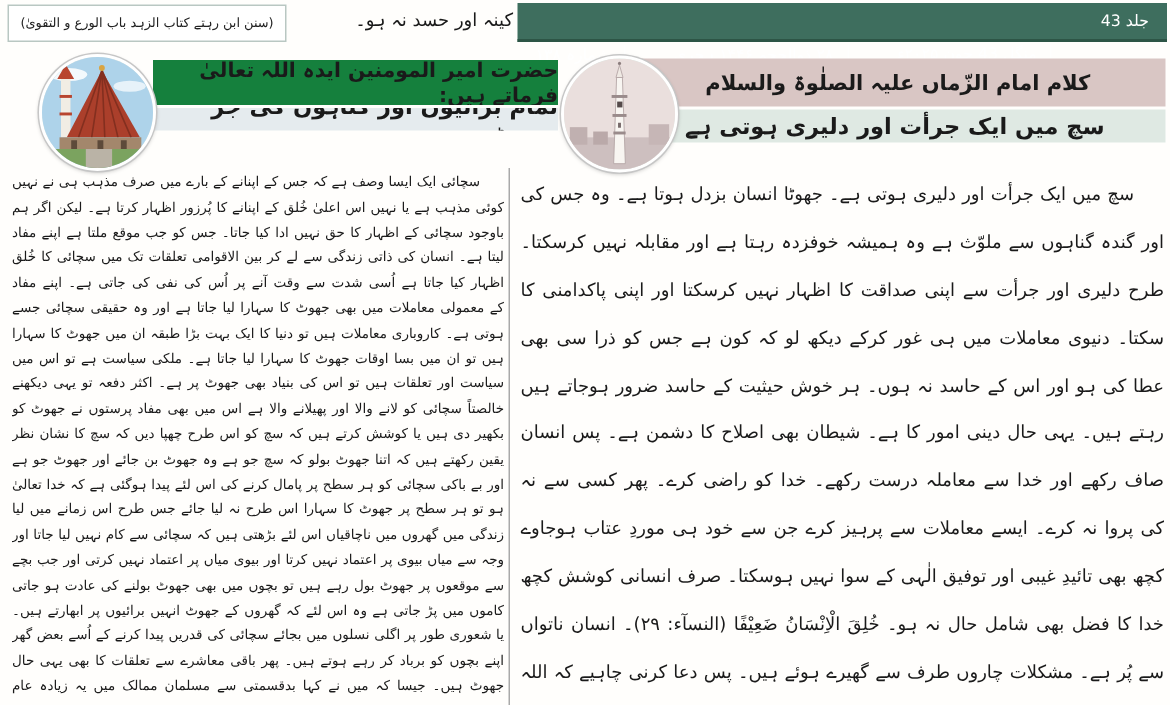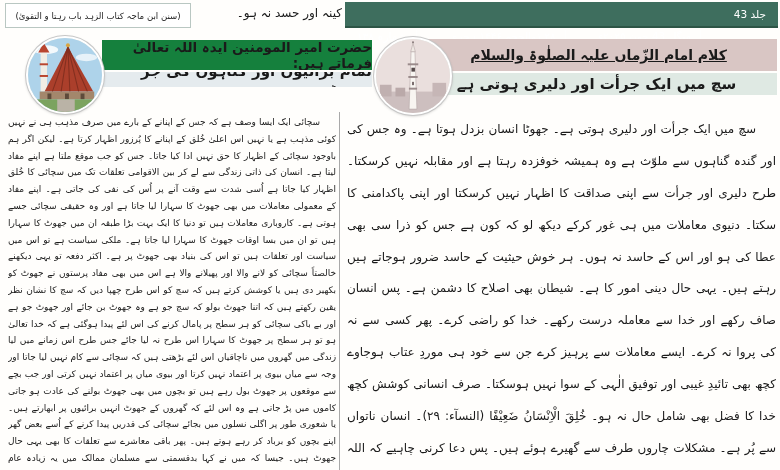--- a/index.html
+++ b/index.html
@@ -25,21 +25,21 @@
   .mh-source{
     position:absolute;left:5px;top:3px;width:186px;height:25px;
     background:#fff;border:1px solid #b9c7c2;direction:rtl;
     font-size:8.6px;display:flex;align-items:center;justify-content:center;
     white-space:nowrap;overflow:hidden;color:#222;
   }
   
   .band{position:absolute;direction:rtl;display:flex;align-items:center;justify-content:center;overflow:hidden;}
   .l-kicker{left:102px;top:40px;width:270px;height:30px;background:#15803d;font-size:13.5px;font-weight:600;}
   .l-title {left:98px;top:72px;width:274px;height:15px;background:#e5ebee;font-size:15px;font-weight:bold;}
-  .r-kicker{left:420px;top:39px;width:357px;height:32px;background:#d9c6c4;font-size:14px;font-weight:600;text-decoration:underline;}
+  .r-kicker{left:420px;top:39px;width:357px;height:32px;background:#d9c6c4;font-size:14px;font-weight:600;}
   .r-title {left:416px;top:73px;width:361px;height:22px;background:#dfe9e3;font-size:15px;font-weight:bold;}
   .photo-circle{
     position:absolute;width:78px;height:78px;border-radius:50%;overflow:hidden;
     border:2px solid #fff;box-shadow:0 0 0 1px #c6c6c6,0 1px 3px rgba(0,0,0,.25);
     background:#dfe9e3;
   }
   .photo-circle svg{display:block;width:100%;height:100%;}
   .lp{left:26px;top:36px;}
   .rp{left:374px;top:37px;}
   
@@ -62,21 +62,21 @@
 
   <div class="green-bar">
       <span class="mh-item">جلد 43</span>
       <span class="mh-item">منگل 43 جون ۲۰۲۵ء</span>
       <span class="mh-item">۲۸ ذوالحجہ ۱۴۴۶ ہجری</span>
       <span class="mh-item">شمارہ ۱۳۸</span>
     </div>
 
   <div class="mh-quote">کینہ اور حسد نہ ہو۔</div>
 
-  <div class="mh-source">(سنن ابن ماجہ کتاب الزہد باب رہتا و التقویٰ)</div>
+  <div class="mh-source">(سنن ابن رہتے کتاب الزہد باب الورع و التقویٰ)</div>
 
   <div class="band r-kicker">کلام امام الزّماں علیہ الصلٰوۃ والسلام</div>
   <div class="band r-title">سچ میں ایک جرأت اور دلیری ہوتی ہے</div>
 
   <div class="photo-circle rp">
     <svg viewBox="0 0 76 76">
       <rect width="76" height="76" fill="#eadfdd"></rect>
       <rect x="0" y="54" width="76" height="22" fill="#cdbfbf"></rect>
       <rect x="4" y="47" width="12" height="12" fill="#c0b0b0"></rect>
       <rect x="58" y="45" width="14" height="14" fill="#c6b6b6"></rect>

